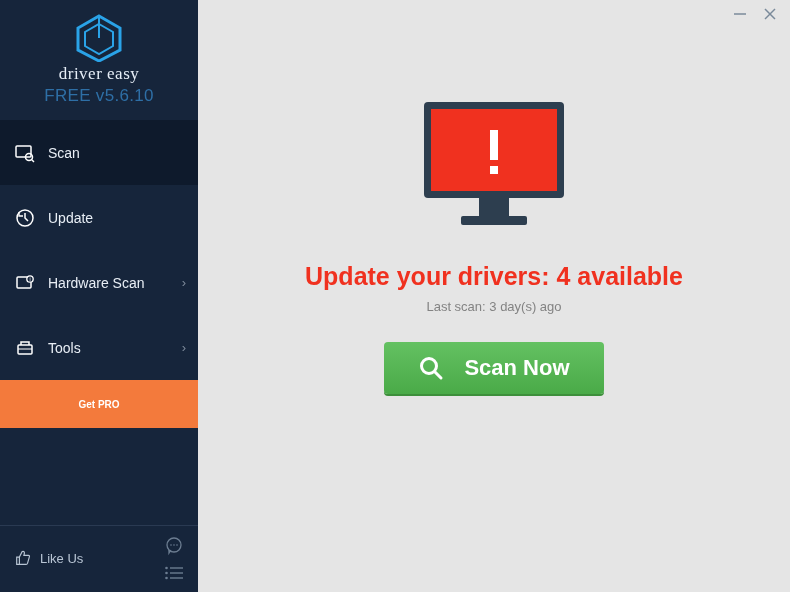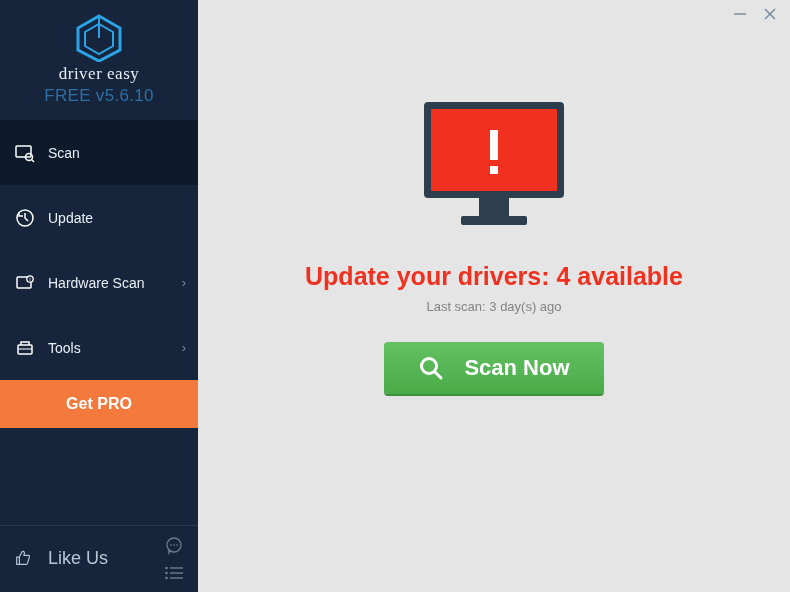--- a/index.html
+++ b/index.html
@@ -95,37 +95,37 @@
   font-size: 13px;
 }
 .get-pro {
   display: flex;
   align-items: center;
   justify-content: center;
   height: 48px;
   background: #f37a3c;
   color: #fff;
   font-weight: 700;
-  font-size: 16px;
+  font-size: 10px;
   cursor: pointer;
 }
 .sidebar-spacer { flex: 1; }
 .sidebar-bottom {
   border-top: 1px solid #2a3a52;
   display: flex;
   align-items: center;
   justify-content: space-between;
   padding: 10px 14px 12px 14px;
 }
 .like-us {
   display: flex;
   align-items: center;
-  gap: 16px;
+  gap: 8px;
   color: #b8c5d4;
-  font-size: 18px;
+  font-size: 13px;
   cursor: pointer;
 }
 .bottom-icons {
   display: flex;
   flex-direction: column;
   gap: 10px;
   align-items: flex-end;
   color: #6c7d91;
 }
 .main {

